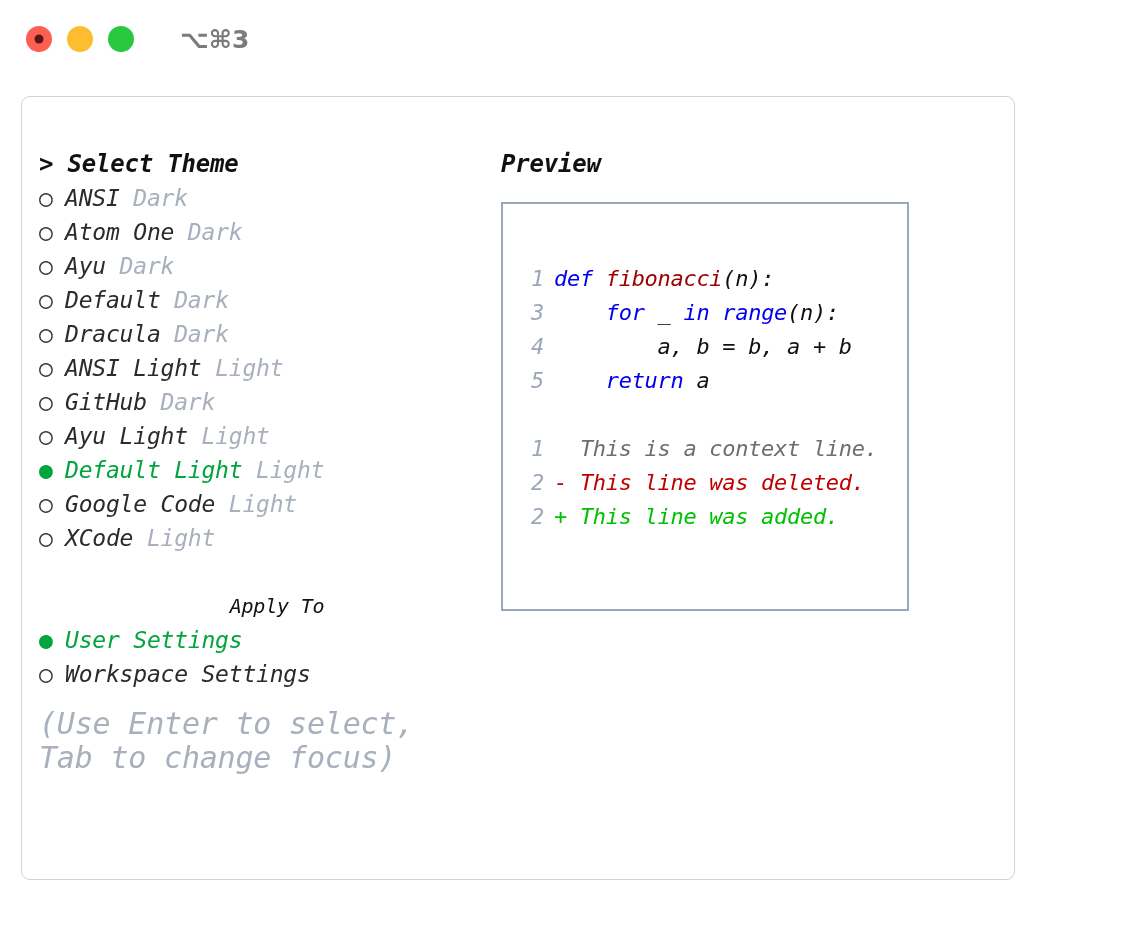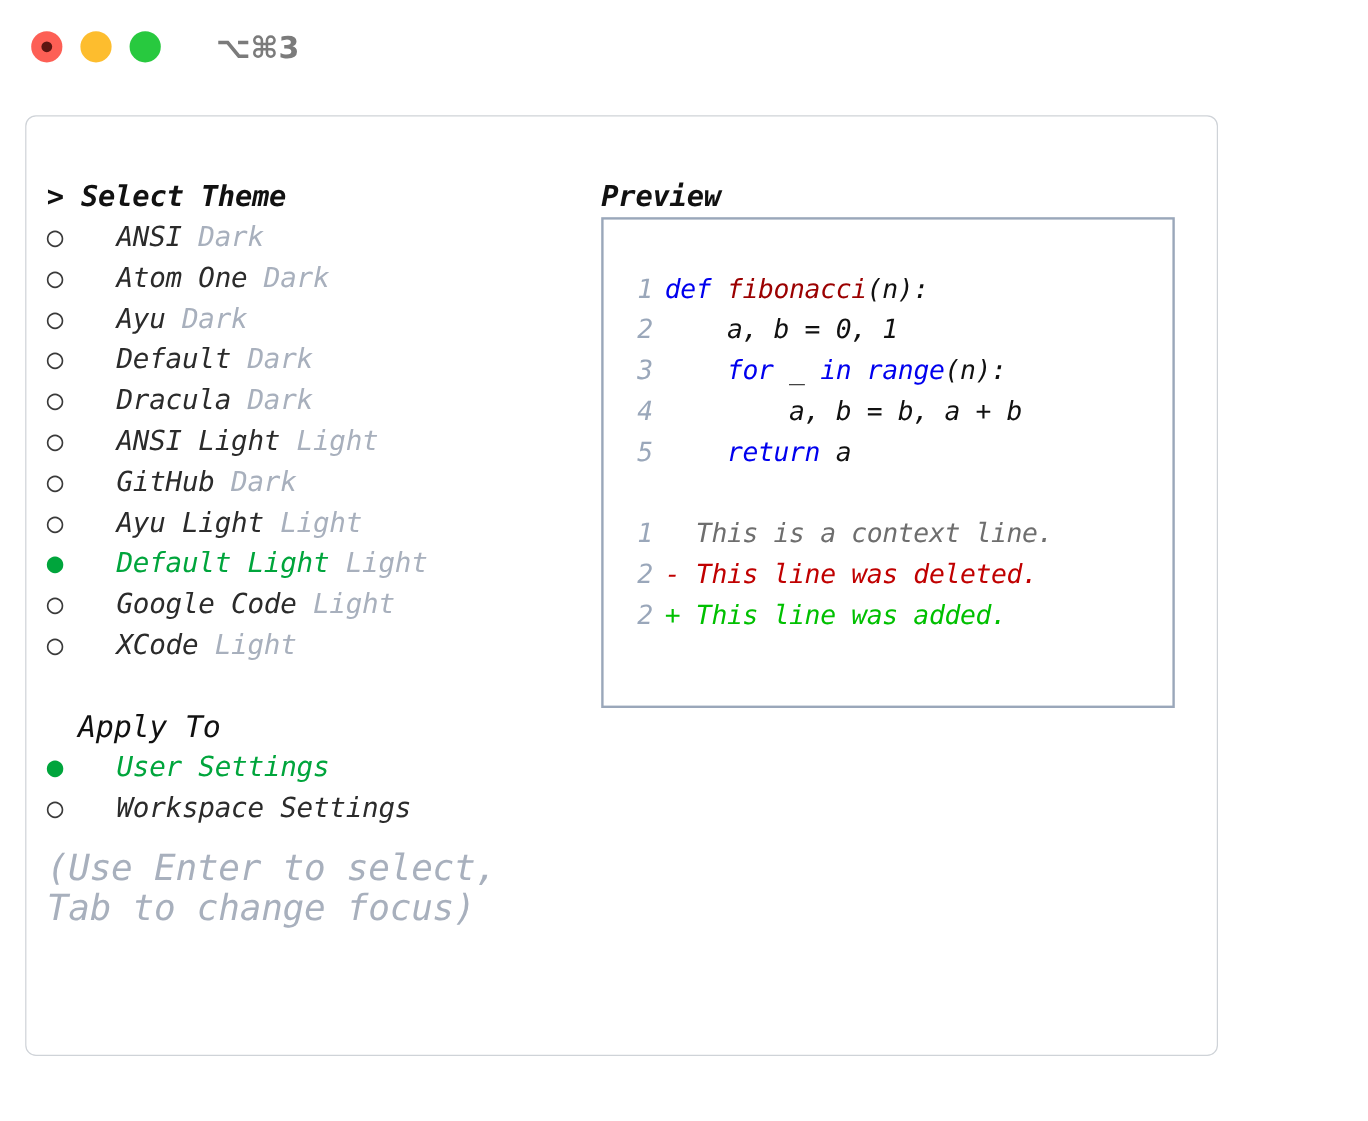--- a/index.html
+++ b/index.html
@@ -112,32 +112,33 @@
     white-space: pre;
     letter-spacing: -0.2px;
   }
   .theme-row .bullet {
     display: inline-block;
     width: 26px;
     color: #3a3a3a;
   }
   .theme-row.selected .bullet { color: #00a53c; }
   .theme-row.selected .label  { color: #00a53c; }
-  .theme-row .label { color: #2b2b2b; margin-left: 32px; }
+  .theme-row .label { color: #2b2b2b; }
   .theme-row .tag   { color: #a8b0bd; }
 
   .section-gap { height: 34px; }
 
   .apply-title {
-    font-size: 25px;
+    font-size: 20px;
     line-height: 34px;
     color: #111111;
     white-space: pre;
     padding-left: 26px;
     letter-spacing: -0.2px;
+    text-align: center;
   }
 
   .hint {
     margin-top: 16px;
     font-size: 30px;
     line-height: 34px;
     color: #a8b0bd;
     width: 400px;
     letter-spacing: -0.2px;
   }
@@ -150,26 +151,27 @@
     width: 490px;
   }
   .preview-title {
     font-size: 24px;
     font-weight: 700;
     color: #111111;
     line-height: 34px;
     letter-spacing: -0.2px;
   }
   .preview-box {
-    width: 478px;
+    margin-top: 21px;
+    width: 408px;
     height: 409px;
     border: 2px solid #9aa7ba;
     box-sizing: border-box;
     background: #ffffff;
-    padding: 42px 0 0 0;
+    padding: 58px 0 0 0;
   }
   .code-line {
     font-size: 22px;
     line-height: 34px;
     white-space: pre;
     padding-left: 19px;
     letter-spacing: -0.3px;
   }
   .ln {
     display: inline-block;
@@ -228,21 +230,20 @@
           </div>
 
         <div class="hint">(Use Enter to select, Tab to change focus)</div>
       </div>
 
       <div class="right-col">
         <div class="preview-title">Preview</div>
         <div class="preview-box">
           <div id="code-lines">
               <div class="code-line"><span class="ln">1</span><span class="kw">def </span><span class="fn">fibonacci</span><span class="pl">(n):</span></div>
-              <div class="code-line"><span class="ln">2</span><span class="pl">    a, b = 0, 1</span></div>
               <div class="code-line"><span class="ln">3</span><span class="pl">    </span><span class="kw">for</span><span class="pl"> _ </span><span class="kw">in</span><span class="pl"> </span><span class="kw">range</span><span class="pl">(n):</span></div>
               <div class="code-line"><span class="ln">4</span><span class="pl">        a, b = b, a + b</span></div>
               <div class="code-line"><span class="ln">5</span><span class="pl">    </span><span class="kw">return</span><span class="pl"> a</span></div>
             </div>
           <div class="diff-gap"></div>
           <div id="diff-lines">
               <div class="code-line"><span class="ln">1</span><span class="ctx">  </span><span class="ctx">This is a context line.</span></div>
               <div class="code-line"><span class="ln">2</span><span class="del">- </span><span class="del">This line was deleted.</span></div>
               <div class="code-line"><span class="ln">2</span><span class="add">+ </span><span class="add">This line was added.</span></div>
             </div>

